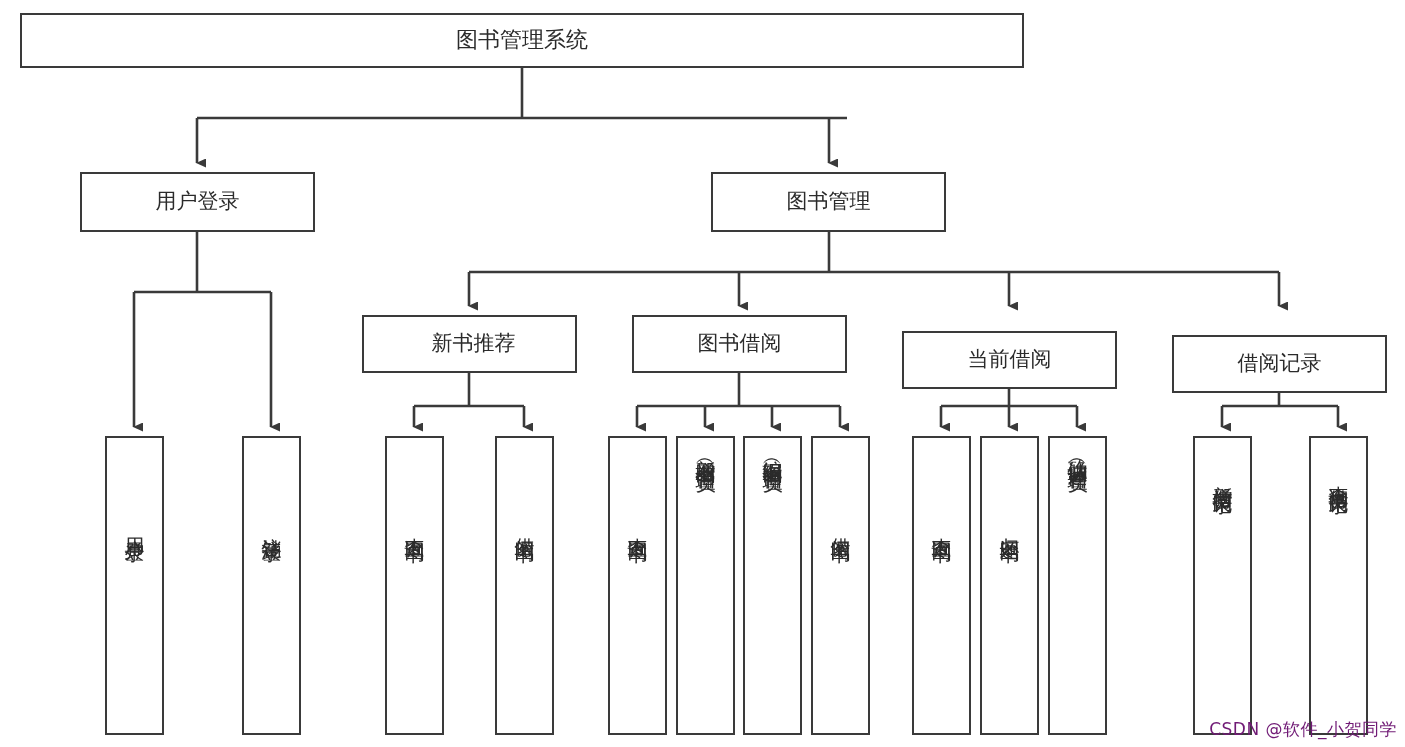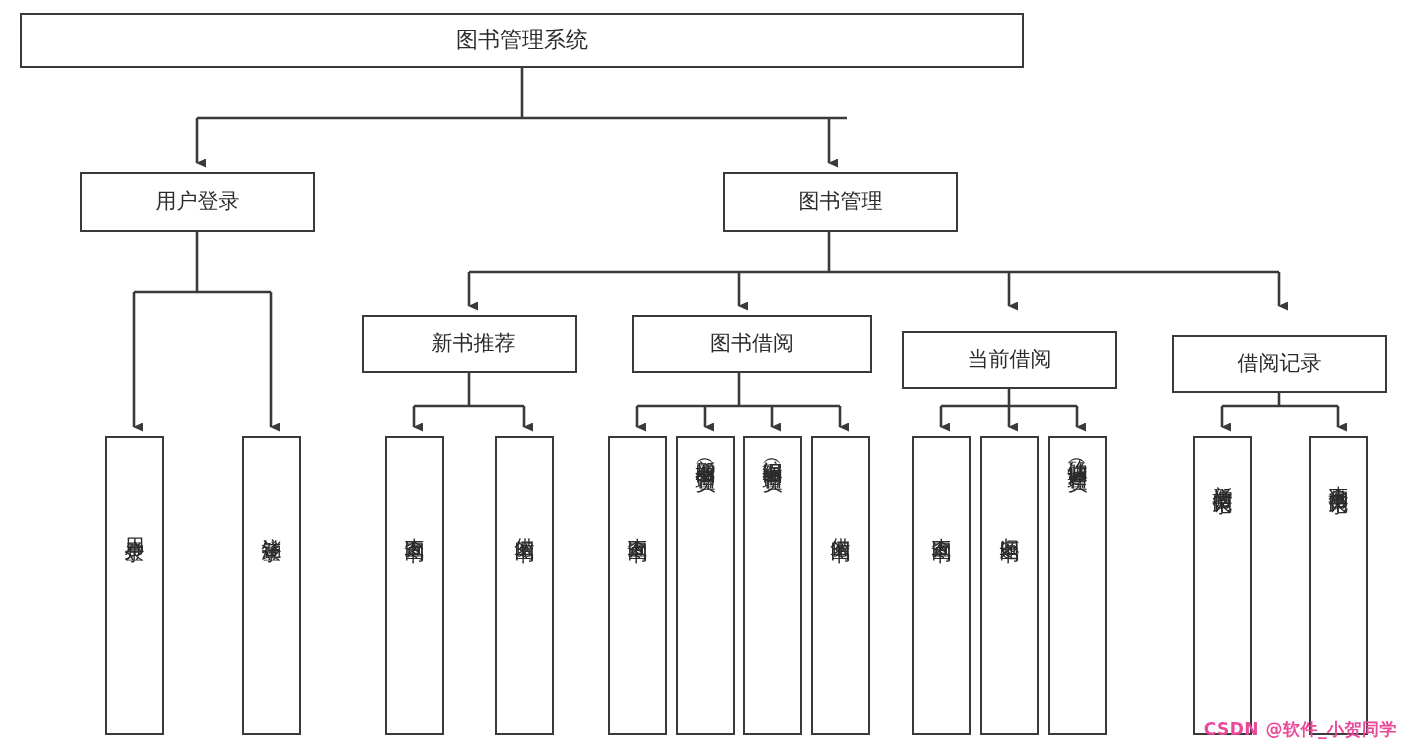--- a/index.html
+++ b/index.html
@@ -14,21 +14,21 @@
   .h-node .lbl{font-size:21px;}
   .root .lbl{font-size:22px;}
   .leaf{align-items:flex-start;justify-content:center;padding-top:6px;}
   .leaf .lbl{writing-mode:vertical-rl;text-orientation:upright;
              font-size:20px;letter-spacing:2px;line-height:1.05;
              white-space:nowrap;}
   .leaf.tall .lbl{padding-top:0;}
   .leaf.mid2 .lbl{margin-top:26px;}
   .leaf.low .lbl{margin-top:78px;}
   .watermark{position:absolute;right:8px;bottom:6px;font-size:17px;
-             color:#ec4899;letter-spacing:.5px;white-space:nowrap;font-weight:bold;}
+             color:#701a75;letter-spacing:.5px;white-space:nowrap;}
 </style>
 </head>
 <body>
 
 <div id="stage">
 
   <svg id="wires" viewBox="0 0 1405 747" xmlns="http://www.w3.org/2000/svg">
     <defs>
       <marker id="arw" markerWidth="9" markerHeight="10" refX="4.5" refY="9" orient="auto" markerUnits="userSpaceOnUse">
         <path d="M0,0 L9,0 L4.5,10 Z" fill="#3a3a3a"></path>
@@ -78,28 +78,28 @@
     </g>
   </svg>
 
   <div class="node root" style="left:20px;top:13px;width:1004px;height:55px;">
     <span class="lbl">图书管理系统</span>
   </div>
 
   <div class="node h-node" style="left:80px;top:172px;width:235px;height:60px;">
     <span class="lbl">用户登录</span>
   </div>
-  <div class="node h-node" style="left:711px;top:172px;width:235px;height:60px;margin-left:12px;">
+  <div class="node h-node" style="left:711px;top:172px;width:235px;height:60px;">
     <span class="lbl">图书管理</span>
   </div>
 
   <div class="node h-node" style="left:362px;top:315px;width:215px;height:58px;padding-left:8px;">
     <span class="lbl">新书推荐</span>
   </div>
-  <div class="node h-node" style="left:632px;top:315px;width:240px;height:58px;">
+  <div class="node h-node" style="left:632px;top:315px;width:215px;height:58px;">
     <span class="lbl">图书借阅</span>
   </div>
   <div class="node h-node" style="left:902px;top:315px;width:215px;height:58px;margin-top:16px;">
     <span class="lbl">当前借阅</span>
   </div>
   <div class="node h-node" style="left:1172px;top:315px;width:215px;height:58px;margin-top:20px;">
     <span class="lbl">借阅记录</span>
   </div>
 
   <div class="node leaf low" style="left:105px;top:436px;width:59px;height:299px;">

